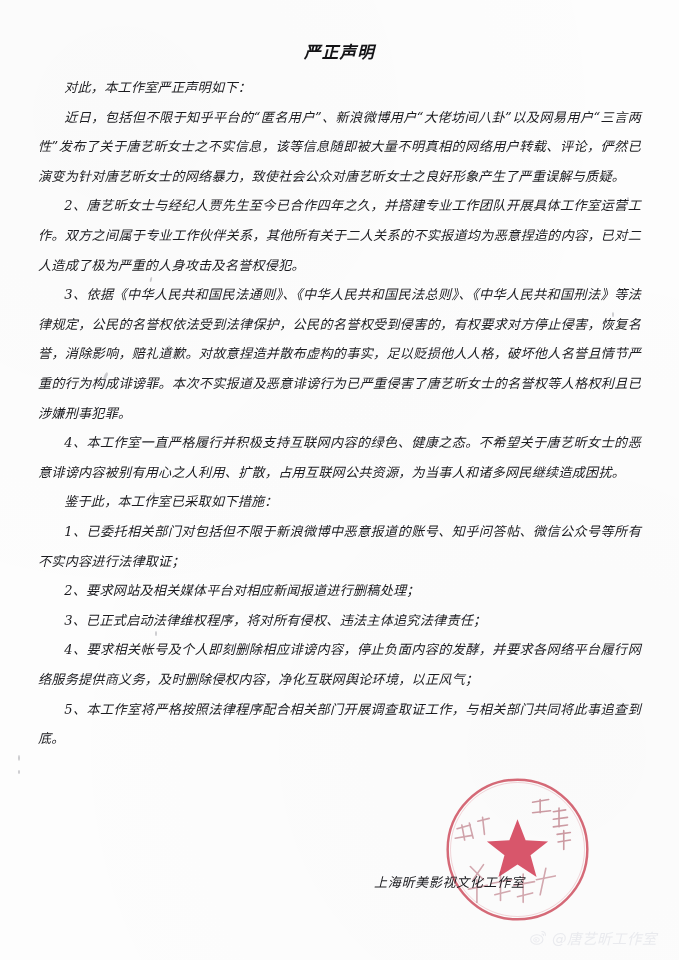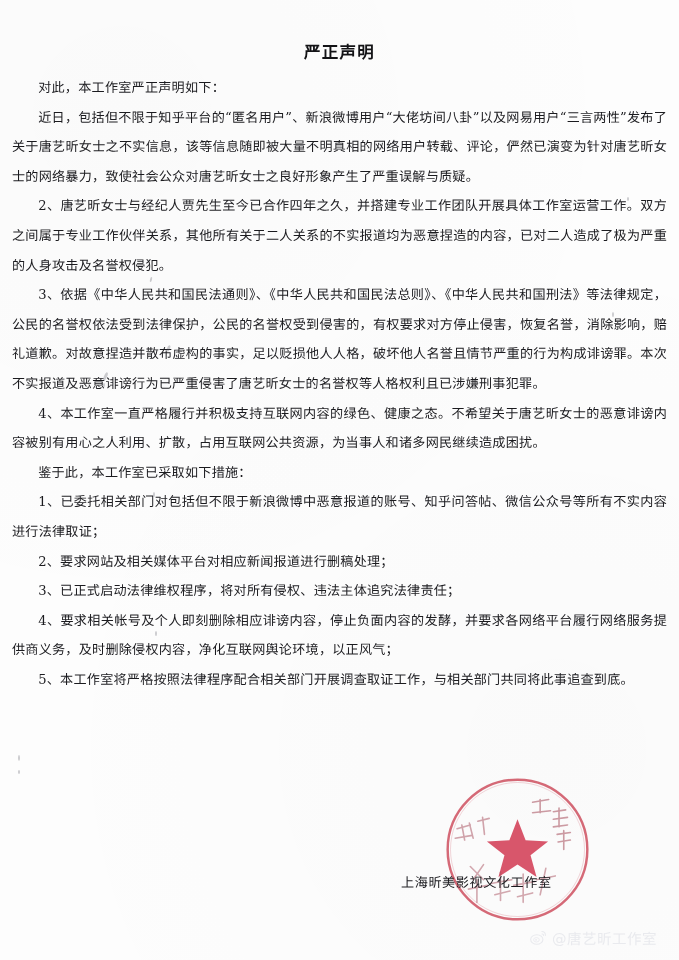--- a/index.html
+++ b/index.html
@@ -15,25 +15,26 @@
     color: #17171a;
     overflow: hidden;
     position: relative;
   }
 
   .page {
     position: relative;
     width: 679px;
     height: 960px;
     box-sizing: border-box;
-    padding: 0 12px;
+    padding: 0 38px;
     background:
       radial-gradient(circle at 18% 12%, rgba(0,0,0,0.012), rgba(0,0,0,0) 55%),
       radial-gradient(circle at 82% 78%, rgba(0,0,0,0.010), rgba(0,0,0,0) 60%),
       #fdfdfd;
+    font-style: italic;
   }
 
   
   .doc-title {
     text-align: center;
     font-size: 16.5px;
     font-weight: bold;
     letter-spacing: 1.2px;
     padding-top: 41px;
     padding-bottom: 9px;
@@ -74,21 +75,21 @@
   .speck.s5 { left: 612px; top: 312px; width: 2px; height: 5px; }
   .speck.s6 { left: 153px; top: 492px; width: 2px; height: 5px; }
   .speck.s7 { left: 18px; top: 755px; width: 2px; height: 6px; }
   .speck.s8 { left: 18px; top: 770px; width: 2px; height: 4px; }
   .speck.s9 { left: 155px; top: 631px; width: 2px; height: 5px; }
   .speck.s10 { left: 627px; top: 197px; width: 2px; height: 4px; }
 
   
   .sign-block {
     position: absolute;
-    right: 68px;
+    right: 95px;
     bottom: 62px;
     width: 210px;
     text-align: left;
     font-size: 13.1px;
     line-height: 31px;
     letter-spacing: 0.6px;
     color: #1b1b1f;
     z-index: 3;
     margin-left: 8px;
   }

